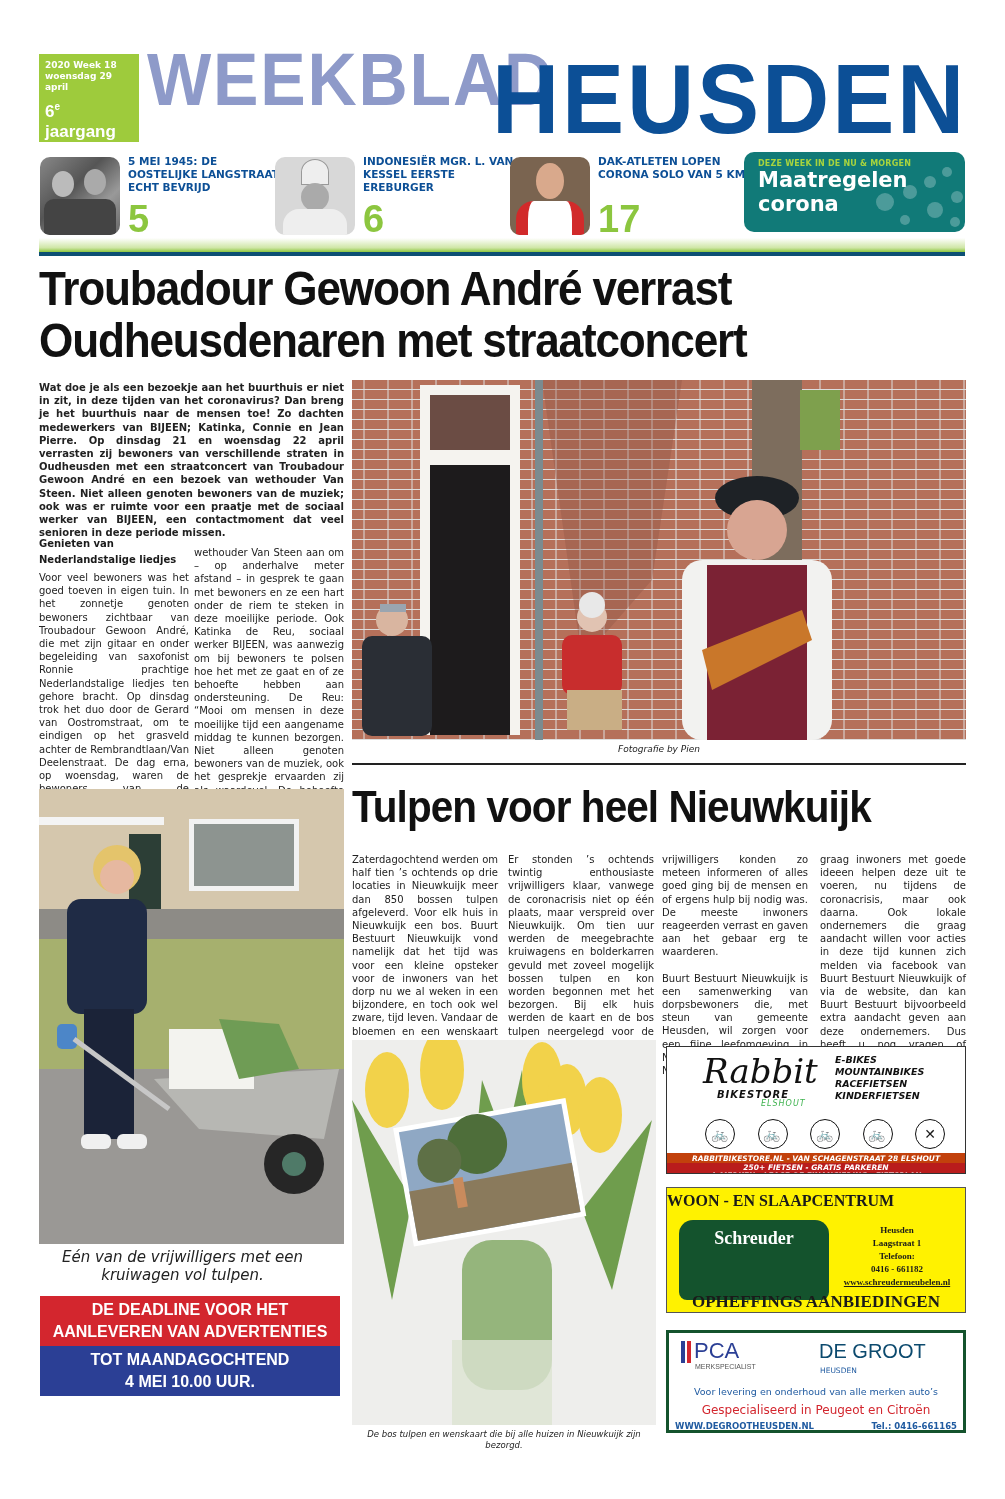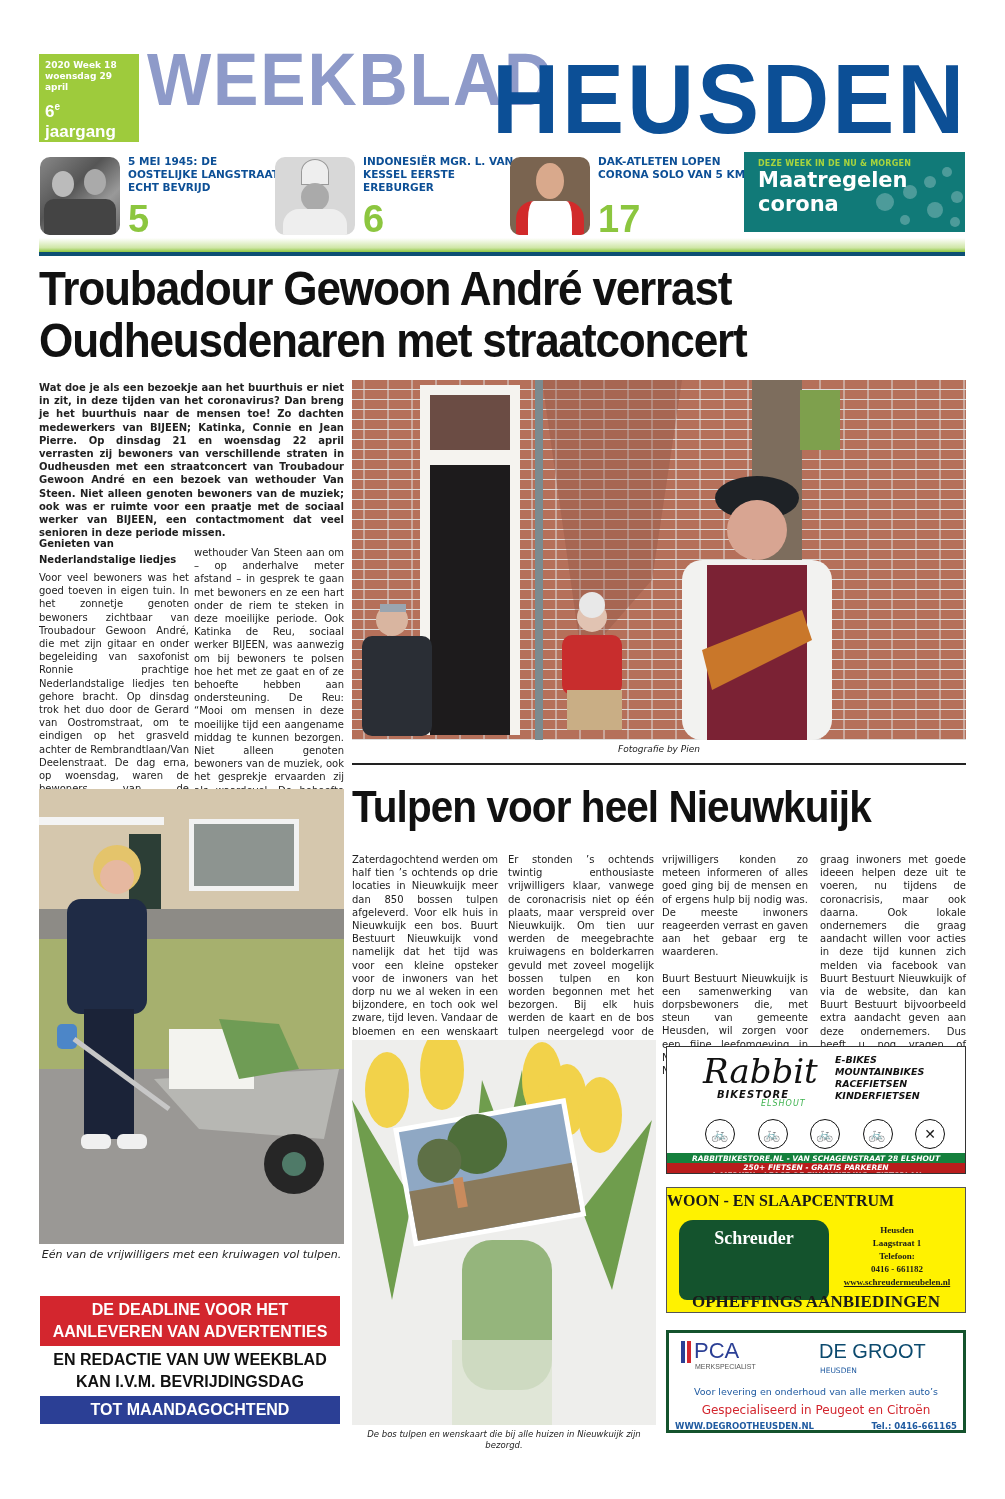--- a/index.html
+++ b/index.html
@@ -10,38 +10,38 @@
 #datebox .l1{font-size:9px;font-weight:bold;line-height:11px}
 #datebox .l3{font-size:17px;font-weight:bold;margin-top:8px;font-family:"Liberation Sans",sans-serif}
 #datebox sup{font-size:10px}
 #mast-weekblad{left:147px;top:46px;font-family:"Liberation Sans",sans-serif;font-weight:900;font-size:74px;letter-spacing:2px;color:#8e9ac9;line-height:68px;transform:scaleX(0.92);transform-origin:left top}
 #mast-heusden{left:492px;top:56px;font-family:"Liberation Sans",sans-serif;font-weight:900;font-size:98px;letter-spacing:3px;color:#0c4f96;line-height:86px;transform:scaleX(0.95);transform-origin:left top}
 
 .teaser{top:155px;height:85px}
 .teaser .photo{position:absolute;left:0;top:2px;width:80px;height:78px;border-radius:10px;overflow:hidden}
 .teaser .txt{position:absolute;left:88px;top:0;font-size:10.5px;font-weight:bold;color:#0c4f96;line-height:13px;width:160px}
 .teaser .num{position:absolute;left:88px;top:44px;font-size:38px;font-weight:900;color:#8cc63f;font-family:"Liberation Sans",sans-serif;line-height:40px}
-#promo{left:744px;top:152px;width:221px;height:80px;background:#117a78;border-radius:0;overflow:hidden;padding:7px 14px}
+#promo{left:744px;top:152px;width:221px;height:80px;background:#117a78;border-radius:10px;overflow:hidden;padding:7px 14px}
 #promo .kicker{font-size:8px;font-weight:bold;color:#a8d43e;letter-spacing:.2px}
 #promo .head{font-size:21px;font-weight:bold;color:#fff;line-height:24px;font-family:"DejaVu Sans",sans-serif}
 #promo .dots{position:absolute;right:0;top:0;width:100px;height:80px;opacity:.25}
 #rule-grad{left:39px;top:238px;width:926px;height:14px;background:linear-gradient(#fff,#cfe6a6 70%,#8cc63f)}
 #rule-blue{left:39px;top:252px;width:926px;height:4px;background:#0c4f73}
 
 #headline1{left:39px;top:262px;width:930px;font-family:"Liberation Sans",sans-serif;font-weight:bold;font-size:49px;line-height:52px;color:#111;letter-spacing:-1.3px;transform:scaleX(.9);transform-origin:left top;white-space:nowrap}
 #lead{left:39px;top:381px;width:305px;font-size:10px;font-weight:bold;line-height:13.2px;color:#222;text-align:justify}
 .col{font-size:10px;line-height:13.2px;color:#222;text-align:justify}
 #subhead{left:39px;top:536px;width:150px;font-size:10px;font-weight:bold;line-height:16px}
 #col1{left:39px;top:571px;width:150px}
 #col2{left:194px;top:546px;width:150px}
 #photo1{left:352px;top:380px;width:614px;height:360px;overflow:hidden;background:#b66e55}
 #cap1{left:352px;top:744px;width:614px;text-align:center;font-size:9px;font-style:italic;color:#222}
 #divider{left:352px;top:763px;width:614px;height:1.5px;background:#222}
 #photo2{left:39px;top:789px;width:305px;height:455px;overflow:hidden;background:#c9bca5}
-#cap2{left:39px;top:1248px;width:305px;text-align:center;font-size:11px;font-style:italic;color:#222}
+#cap2{left:30px;top:1248px;width:305px;text-align:center;font-size:15px;font-style:italic;color:#222}
 #headline2{left:352px;top:782px;font-family:"Liberation Sans",sans-serif;font-weight:bold;font-size:44px;color:#111;letter-spacing:-1px;transform:scaleX(.92);transform-origin:left top;white-space:nowrap}
 #c21{left:352px;top:853px;width:146px}
 #c22{left:508px;top:853px;width:146px}
 #c23{left:662px;top:853px;width:146px}
 #c24{left:820px;top:853px;width:146px}
 #photo3{left:352px;top:1040px;width:304px;height:385px;overflow:hidden;background:#eeeeec}
 #cap3{left:352px;top:1429px;width:304px;text-align:center;font-size:8.5px;font-style:italic;color:#222;line-height:11px}
 
 #deadline{left:40px;top:1296px;width:300px;font-family:"Liberation Sans",sans-serif;font-weight:bold;text-align:center;font-size:16px;line-height:22px}
 #deadline .r{background:#d3262e;color:#fff;padding:3px 0}
@@ -49,21 +49,21 @@
 #deadline .b{background:#2b3f95;color:#fff;padding:3px 12px}
 #deadline b.strong{font-weight:900}
 
 #ad-rabbit{left:666px;top:1046px;width:300px;height:128px;border:1px solid #333;background:#fff;overflow:hidden}
 #ad-rabbit .logo{position:absolute;left:36px;top:4px;font-family:"DejaVu Serif",serif;font-style:italic;font-size:34px;color:#111}
 #ad-rabbit .store{position:absolute;left:50px;top:42px;font-size:10px;font-weight:bold;font-style:italic;color:#111;letter-spacing:1px}
 #ad-rabbit .elsh{position:absolute;left:94px;top:52px;font-size:8px;font-style:italic;color:#3fb34f;letter-spacing:1px}
 #ad-rabbit .list{position:absolute;left:168px;top:7px;font-size:9.5px;font-weight:bold;font-style:italic;line-height:12px;color:#111}
 #ad-rabbit .icons{position:absolute;left:38px;top:72px;width:240px;display:flex;justify-content:space-between}
 #ad-rabbit .ic{width:30px;height:30px;border:1.5px solid #111;border-radius:50%;display:flex;align-items:center;justify-content:center;font-size:14px}
-#ad-rabbit .green{position:absolute;left:0;top:106px;width:100%;background:#15803d;color:#fff;font-size:7.5px;font-weight:bold;font-style:italic;text-align:center;line-height:9px;padding:1px 0}
+#ad-rabbit .green{position:absolute;left:0;top:106px;width:100%;background:#c2410c;color:#fff;font-size:7.5px;font-weight:bold;font-style:italic;text-align:center;line-height:9px;padding:1px 0}
 #ad-rabbit .blk{position:absolute;left:0;top:116px;width:100%;background:#b91c1c;color:#fff;font-size:7.5px;font-weight:bold;font-style:italic;text-align:center;line-height:8px;padding:1px 0 2px}
 #ad-schreuder{left:666px;top:1187px;width:300px;height:126px;border:1px solid #555;background:#fff200;overflow:hidden;font-family:"Liberation Serif",serif;color:#1a1a1a}
 #ad-schreuder .t{position:absolute;left:0;top:4px;width:100%;text-align:left;font-weight:bold;font-size:16px}
 #ad-schreuder .sofa{position:absolute;left:12px;top:32px;width:150px;height:80px;background:#14532d;border-radius:14px 14px 8px 8px}
 #ad-schreuder .sofa span{position:absolute;left:0;top:8px;width:100%;text-align:center;color:#fff;font-weight:bold;font-size:18px}
 #ad-schreuder .addr{position:absolute;left:165px;top:36px;width:130px;text-align:center;font-size:9px;font-weight:bold;line-height:13px}
 #ad-schreuder .addr .u{text-decoration:underline}
 #ad-schreuder .b{position:absolute;left:0;top:104px;width:100%;text-align:center;font-weight:bold;font-size:17px}
 #ad-groot{left:666px;top:1330px;width:300px;height:103px;border:3px solid #14532d;background:#fff;overflow:hidden}
 #ad-groot .pca{position:absolute;left:12px;top:8px;display:flex;align-items:flex-start}
@@ -250,26 +250,23 @@
     <rect x="100" y="300" width="100" height="85" fill="#dce3d2" opacity=".8"></rect>
   </svg>
 </div>
 <div id="cap3" class="abs">De bos tulpen en wenskaart die bij alle huizen in Nieuwkuijk zijn bezorgd.</div>
 
 <div id="deadline" class="abs">
   <div class="r">
     <div><span>DE </span><b class="strong">DEADLINE</b><span> VOOR HET</span></div>
     <div>AANLEVEREN VAN ADVERTENTIES</div>
   </div>
-  <div class="w">
-    <div>EN REDACTIE VAN UW WEEKBLAD</div>
-    <div>KAN I.V.M. BEVRIJDINGSDAG</div>
-  </div>
   <div class="b">
     <div><span>TOT </span><b class="strong">MAANDAGOCHTEND</b></div>
+    <div>4 MEI 10.00 UUR.</div>
   </div>
 </div>
 
 <div id="ad-rabbit" class="abs">
   <div class="logo">Rabbit</div>
   <div class="store">BIKESTORE</div>
   <div class="elsh">ELSHOUT</div>
   <div class="list">
     <div>E-BIKES</div>
     <div>MOUNTAINBIKES</div>

